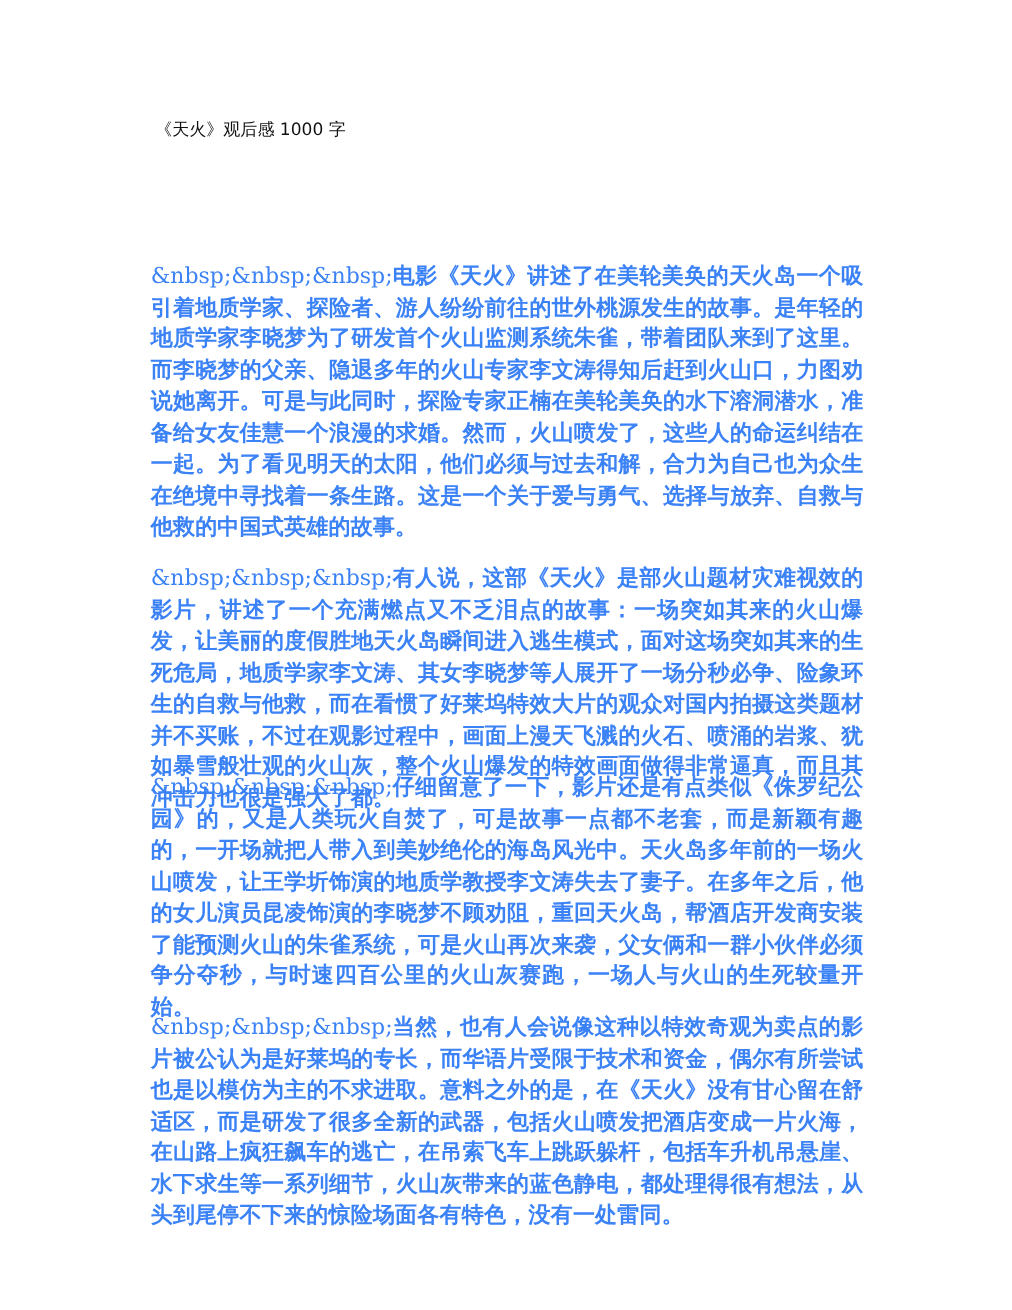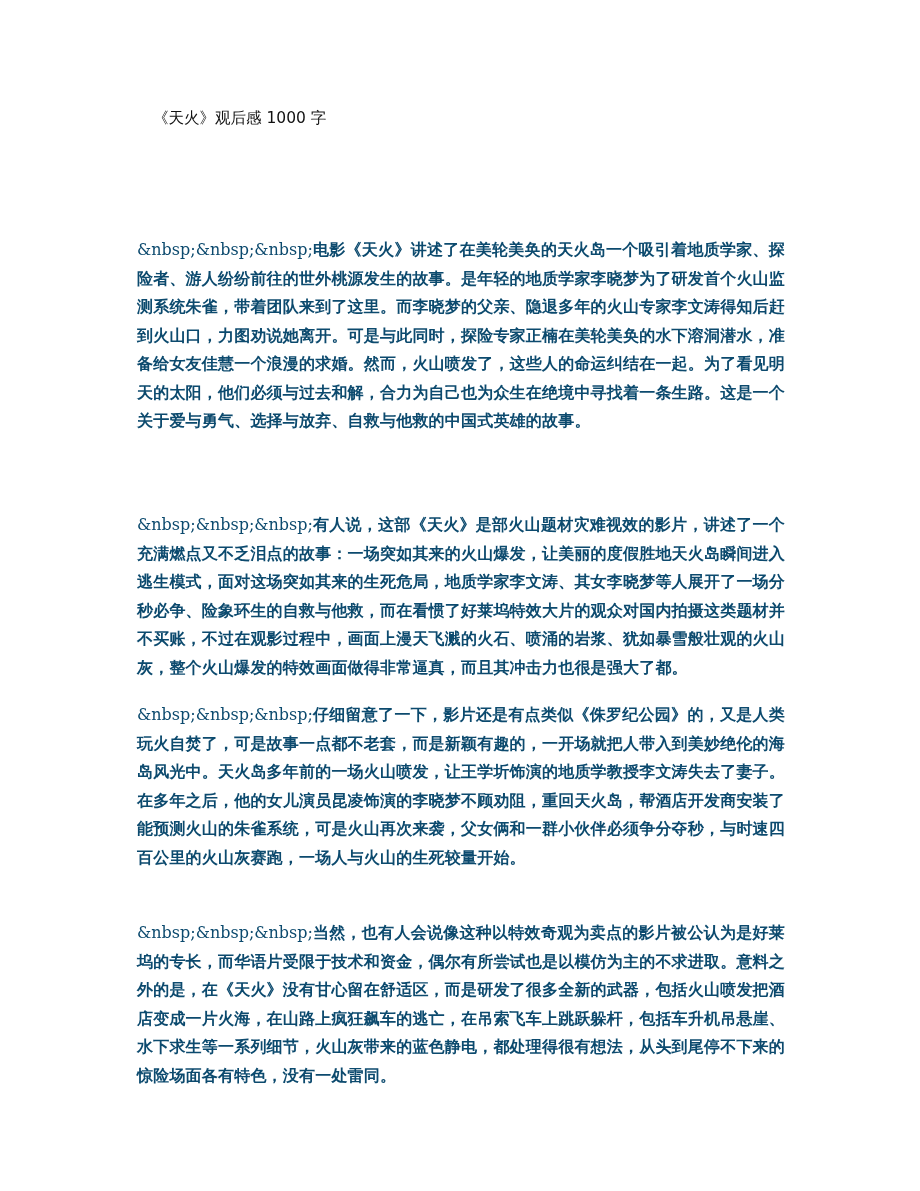--- a/index.html
+++ b/index.html
@@ -1,23 +1,23 @@
 <!DOCTYPE html>
 <html><head>
 <meta charset="utf-8">
 <style>
   html, body { margin: 0; padding: 0; background: #ffffff; }
   body { width: 920px; height: 1191px; position: relative; overflow: hidden;
          font-family: "DejaVu Sans", "Liberation Sans", sans-serif; color: #111; }
   .page { position: absolute; left: 137px; top: 0; width: 648px; }
-  .title { position: absolute; top: 106px; left: 16px; font-size: 15.5px; line-height: 24px;
+  .title { position: absolute; top: 106px; left: 4px; font-size: 15.5px; line-height: 24px;
            white-space: nowrap; color: #111; text-align: center; }
-  .para { position: absolute; left: 0; width: 648px; font-size: 16px; line-height: 28.5px;
+  .para { position: absolute; left: 0; width: 648px; font-size: 20px; line-height: 28.5px;
           text-align: justify; text-align-last: left; word-break: break-all; font-weight: 600;
-          color: #0c4a6e; letter-spacing: 0.2px; }
+          color: #3b82f6; letter-spacing: 0.2px; }
   .p1 { top: 236px; }
   .p2 { top: 511px; }
   .p3 { top: 701px; }
   .p4 { top: 919px; }
   .ent { font-family: "DejaVu Serif", "Liberation Serif", serif; font-weight: 400; letter-spacing: 0; }
 </style>
 </head>
 <body>
 
 <div class="page">

